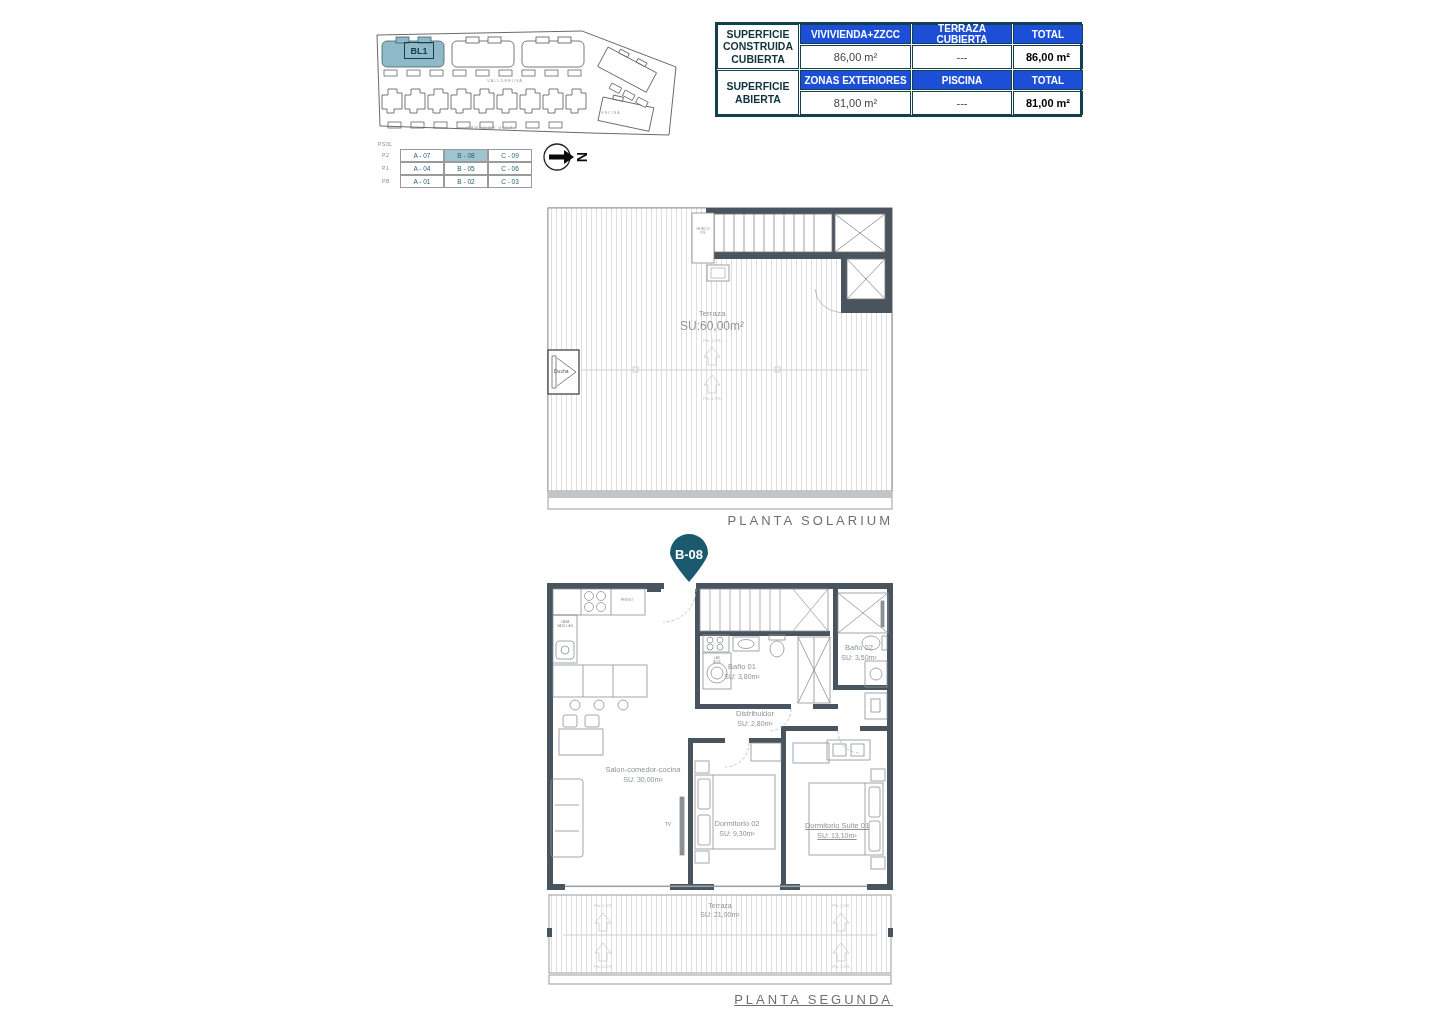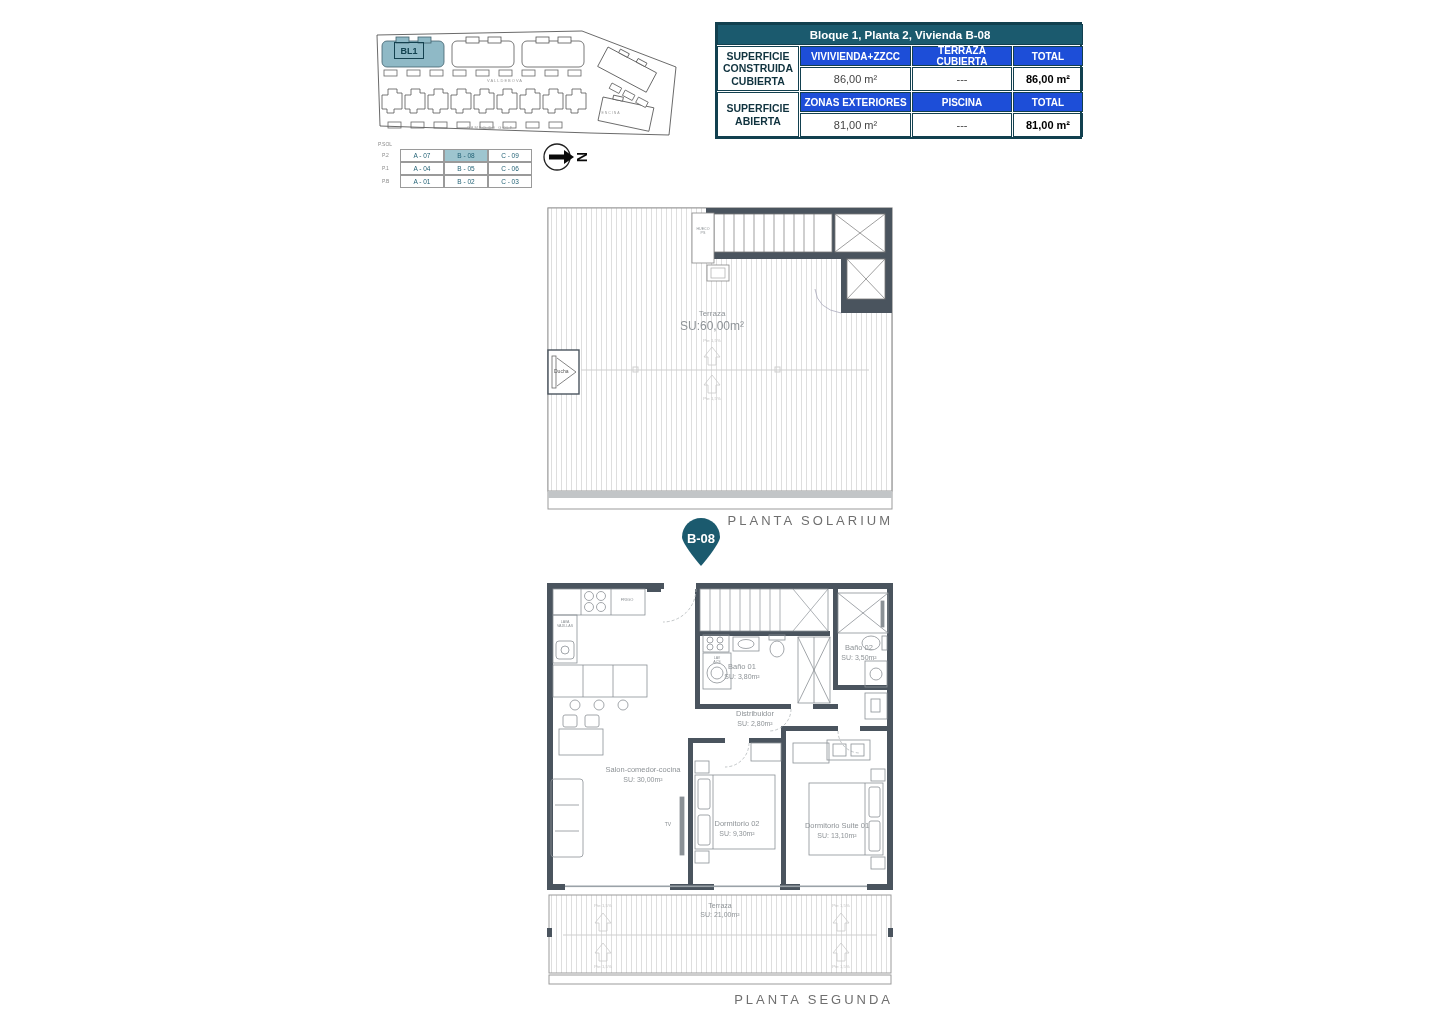--- a/index.html
+++ b/index.html
@@ -3,21 +3,21 @@
 <meta charset="utf-8">
 <style>
   html,body{margin:0;padding:0;background:#fff;}
   .canvas{position:relative;width:1440px;height:1024px;background:#fff;overflow:hidden;
           font-family:"Liberation Sans",sans-serif;}
   .abs{position:absolute;}
 
   
   .site{left:370px;top:25px;width:310px;height:115px;}
   .site svg{position:absolute;left:0;top:0;}
-  .bl1-box{position:absolute;left:24px;top:17px;width:28px;height:15px;border:1.5px solid #14414f;
+  .bl1-box{position:absolute;left:34px;top:17px;width:28px;height:15px;border:1.5px solid #14414f;
            color:#11414f;font-weight:bold;font-size:9px;display:flex;align-items:center;justify-content:center;}
   .street{position:absolute;font-size:4px;letter-spacing:1px;color:#9a9a9a;text-align:center;}
 
   
   .umx{left:378px;top:141px;width:160px;height:50px;}
   .umx .psol{position:absolute;left:0;top:0;font-size:5px;color:#8a8a8a;}
   .umx .lv{position:absolute;left:4px;font-size:5px;color:#8a8a8a;}
   .ugrid{position:absolute;left:22px;top:8px;display:grid;grid-template-columns:repeat(3,44px);grid-auto-rows:13px;}
   .uc{border:0.5px solid #9a9a9a;font-size:6.5px;color:#1f5f73;display:flex;align-items:center;justify-content:center;}
   .uc.hl{background:#9ec5cf;}
@@ -42,24 +42,24 @@
   .rl{position:absolute;text-align:center;color:#8e9397;line-height:1.3;}
   .rl .nm{display:block;font-size:7.5px;}
   .rl .ar{display:block;font-size:7px;}
   .rl.big .nm{font-size:8px;}
   .rl.big .ar{font-size:12px;}
   .tl{position:absolute;font-size:4px;color:#8a8f93;text-align:center;white-space:pre-line;line-height:1.25;}
   .sl{position:absolute;font-size:4.3px;color:#c2c2c2;text-align:center;width:44px;}
   .ducha-lbl{position:absolute;font-size:5px;color:#555;}
   .cap{position:absolute;width:300px;text-align:right;font-size:13px;letter-spacing:3px;color:#6f6f6f;}
   .cap1{left:593px;top:513px;}
-  .cap2{left:593px;top:992px;}
-
-  
-  .pin{left:667px;top:516px;width:44px;height:52px;margin-left:12px;}
+  .cap2{left:593px;top:992px;text-decoration:underline;}
+
+  
+  .pin{left:667px;top:532px;width:44px;height:52px;}
 </style>
 </head>
 <body>
 
 <div class="canvas">
 
   <div class="abs site">
     <svg width="310" height="115" viewBox="0 0 310 115">
       <g fill="none" stroke="#555" stroke-width="0.8">
         <path d="M7,10 L212,6 L306,42 L299,110 L220,108 L10,101 Z" stroke="#444"></path>
@@ -159,21 +159,20 @@
   <div class="abs compass">
     <svg width="60" height="40" viewBox="0 0 60 40">
       <circle cx="17" cy="19" r="13" fill="none" stroke="#222" stroke-width="1.3"></circle>
       <rect x="9" y="16.5" width="15" height="5" fill="#0a0a0a"></rect>
       <polygon points="24,12 24,26 34,19" fill="#0a0a0a"></polygon>
       <text x="0" y="0" transform="translate(42,19) rotate(90)" text-anchor="middle" dominant-baseline="central" font-family="Liberation Sans, sans-serif" font-size="14" font-weight="bold" fill="#0a0a0a">N</text>
     </svg>
   </div>
 
   <div class="abs sumtab">
-    <div class="st title">Bloque 1, Planta 2, Vivienda B-08</div>
     <div class="st lbl">SUPERFICIE CONSTRUIDA CUBIERTA</div>
     <div class="st hd">VIVIVIENDA+ZZCC</div>
     <div class="st hd">TERRAZA CUBIERTA</div>
     <div class="st hd">TOTAL</div>
     <div class="st val">86,00 m²</div>
     <div class="st val">---</div>
     <div class="st val tot">86,00 m²</div>
     <div class="st lbl">SUPERFICIE ABIERTA</div>
     <div class="st hd">ZONAS EXTERIORES</div>
     <div class="st hd">PISCINA</div>
@@ -422,21 +421,21 @@
       <span class="ar">SU: 3,80m²</span>
     </div>
     <div class="rl" style="left:283px;top:60px;width:58px;">
       <span class="nm">Baño 02</span>
       <span class="ar">SU: 3,50m²</span>
     </div>
     <div class="rl" style="left:148px;top:236px;width:84px;">
       <span class="nm">Dormitorio 02</span>
       <span class="ar">SU: 9,30m²</span>
     </div>
-    <div class="rl" style="left:244px;top:238px;width:92px;">
+    <div class="rl" style="left:244px;top:238px;width:92px;text-decoration:underline;">
       <span class="nm">Dormitorio Suite 01</span>
       <span class="ar">SU: 13,10m²</span>
     </div>
     <div class="rl" style="left:113px;top:318px;width:120px;">
       <span class="nm" style="font-size:7px;">Terraza</span>
       <span class="ar">SU: 21,00m²</span>
     </div>
 
     <div class="sl" style="left:34px;top:320px;">Pte 1,5%</div>
     <div class="sl" style="left:34px;top:381px;">Pte 1,5%</div>

